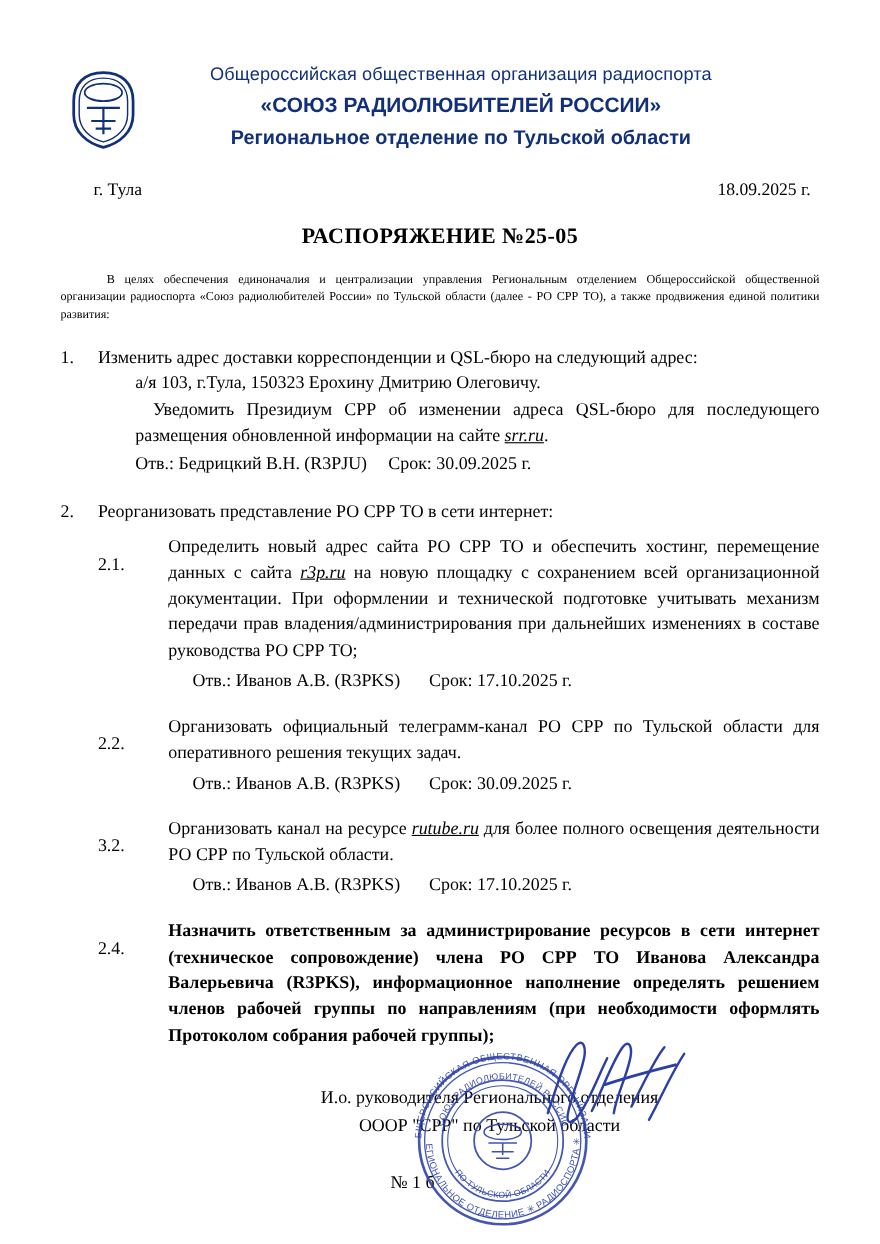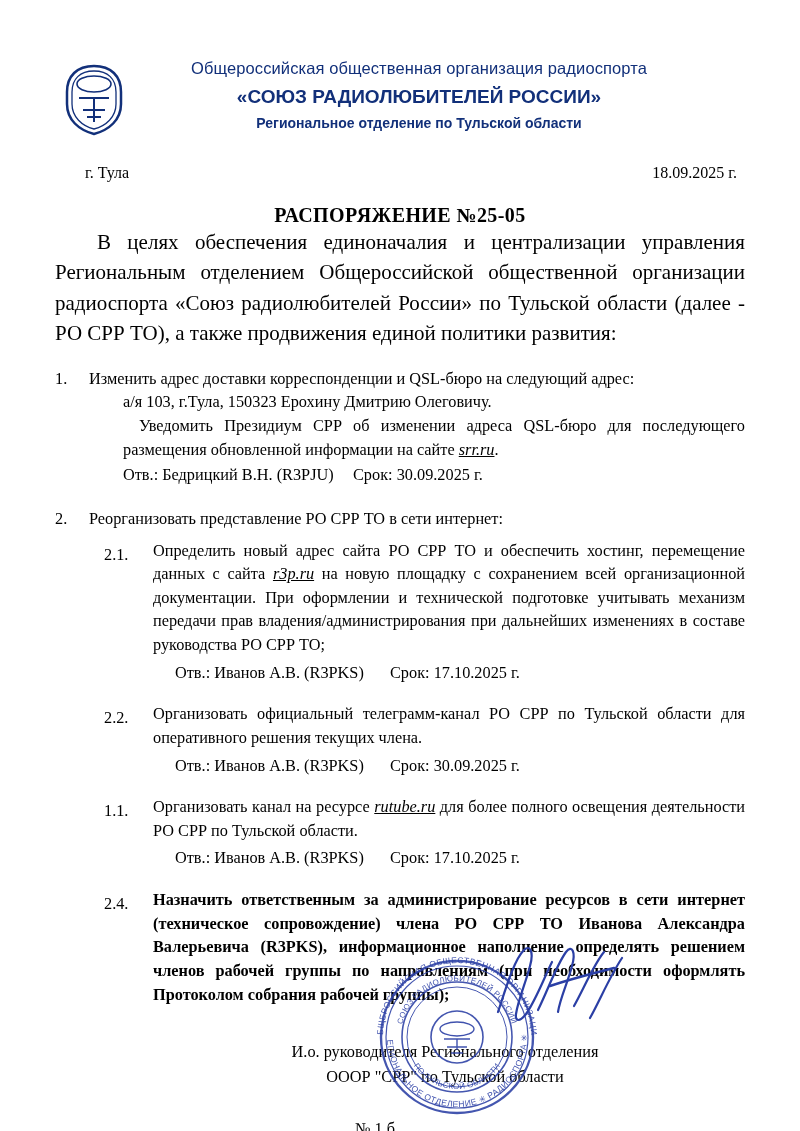--- a/index.html
+++ b/index.html
@@ -55,21 +55,21 @@
   }
   .org-line2 {
     font-family: "Liberation Sans", sans-serif;
     font-size: 19px;
     font-weight: bold;
     margin-top: 7px;
     color: #12307a;
   }
   .org-line3 {
     font-family: "Liberation Sans", sans-serif;
-    font-size: 14px;
+    font-size: 18px;
     font-weight: bold;
     margin-top: 7px;
     color: #12307a;
   }
 
   
   .meta-row {
     display: flex;
     justify-content: space-between;
     align-items: baseline;
@@ -83,21 +83,22 @@
   .doc-title {
     text-align: center;
     font-size: 20px;
     font-weight: bold;
     margin-top: 22px;
     letter-spacing: 0.4px;
   }
 
   
   .intro {
-    font-size: 21px;
+    margin-top: 20px;
+    font-size: 11px;
     line-height: 1.45;
     text-align: justify;
     text-indent: 42px;
   }
 
   ol.main-list {
     list-style: none;
     margin: 0;
     padding: 0;
     margin-top: 18px;
@@ -119,22 +120,21 @@
   .subitem {
     position: relative;
     padding-left: 50px;
     font-size: 16.3px;
     line-height: 1.45;
     margin-top: 12px;
   }
   .subitem > .num {
     position: absolute;
     left: 8px;
-    top: 4px;
-    margin-left: 15px;
+    top: 16px;
   }
   .subitem-body { text-align: justify; }
 
   .indent-line {
     padding-left: 34px;
     text-align: justify;
   }
   .indent-line.justify-para {
     text-indent: 16px;
   }
@@ -246,29 +246,29 @@
         <span class="num" style="left:0;">2.1.</span>
         <div class="subitem-body" style="padding-left:48px;">Определить новый адрес сайта РО СРР ТО и обеспечить хостинг, перемещение данных с сайта <u class="link">r3p.ru</u> на новую площадку с сохранением всей организационной документации. При оформлении и технической подготовке учитывать механизм передачи прав владения/администрирования при дальнейших изменениях в составе руководства РО СРР ТО;</div>
         <div class="sub-resp" style="padding-left:48px;">
           <span class="resp">Отв.: Иванов А.В. (R3PKS)</span>
           <span class="term">Срок: 17.10.2025 г.</span>
         </div>
       </div>
 
       <div class="subitem" style="padding-left:16px;margin-top:18px;">
         <span class="num" style="left:0;">2.2.</span>
-        <div class="subitem-body" style="padding-left:48px;">Организовать официальный телеграмм-канал РО СРР по Тульской области для оперативного решения текущих члена.</div>
+        <div class="subitem-body" style="padding-left:48px;">Организовать официальный телеграмм-канал РО СРР по Тульской области для оперативного решения текущих задач.</div>
         <div class="sub-resp" style="padding-left:48px;">
           <span class="resp">Отв.: Иванов А.В. (R3PKS)</span>
           <span class="term">Срок: 30.09.2025 г.</span>
         </div>
       </div>
 
       <div class="subitem" style="padding-left:16px;margin-top:18px;">
-        <span class="num" style="left:0;">1.1.</span>
+        <span class="num" style="left:0;">3.2.</span>
         <div class="subitem-body" style="padding-left:48px;">Организовать канал на ресурсе <u class="link">rutube.ru</u> для более полного освещения деятельности РО СРР по Тульской области.</div>
         <div class="sub-resp" style="padding-left:48px;">
           <span class="resp">Отв.: Иванов А.В. (R3PKS)</span>
           <span class="term">Срок: 17.10.2025 г.</span>
         </div>
       </div>
 
       <div class="subitem" style="padding-left:16px;margin-top:18px;">
         <span class="num" style="left:0;">2.4.</span>
         <div class="subitem-body" style="padding-left:48px;font-weight:bold;">Назначить ответственным за администрирование ресурсов в сети интернет (техническое сопровождение) члена РО СРР ТО Иванова Александра Валерьевича (R3PKS), информационное наполнение определять решением членов рабочей группы по направлениям (при необходимости оформлять Протоколом собрания рабочей группы);</div>

